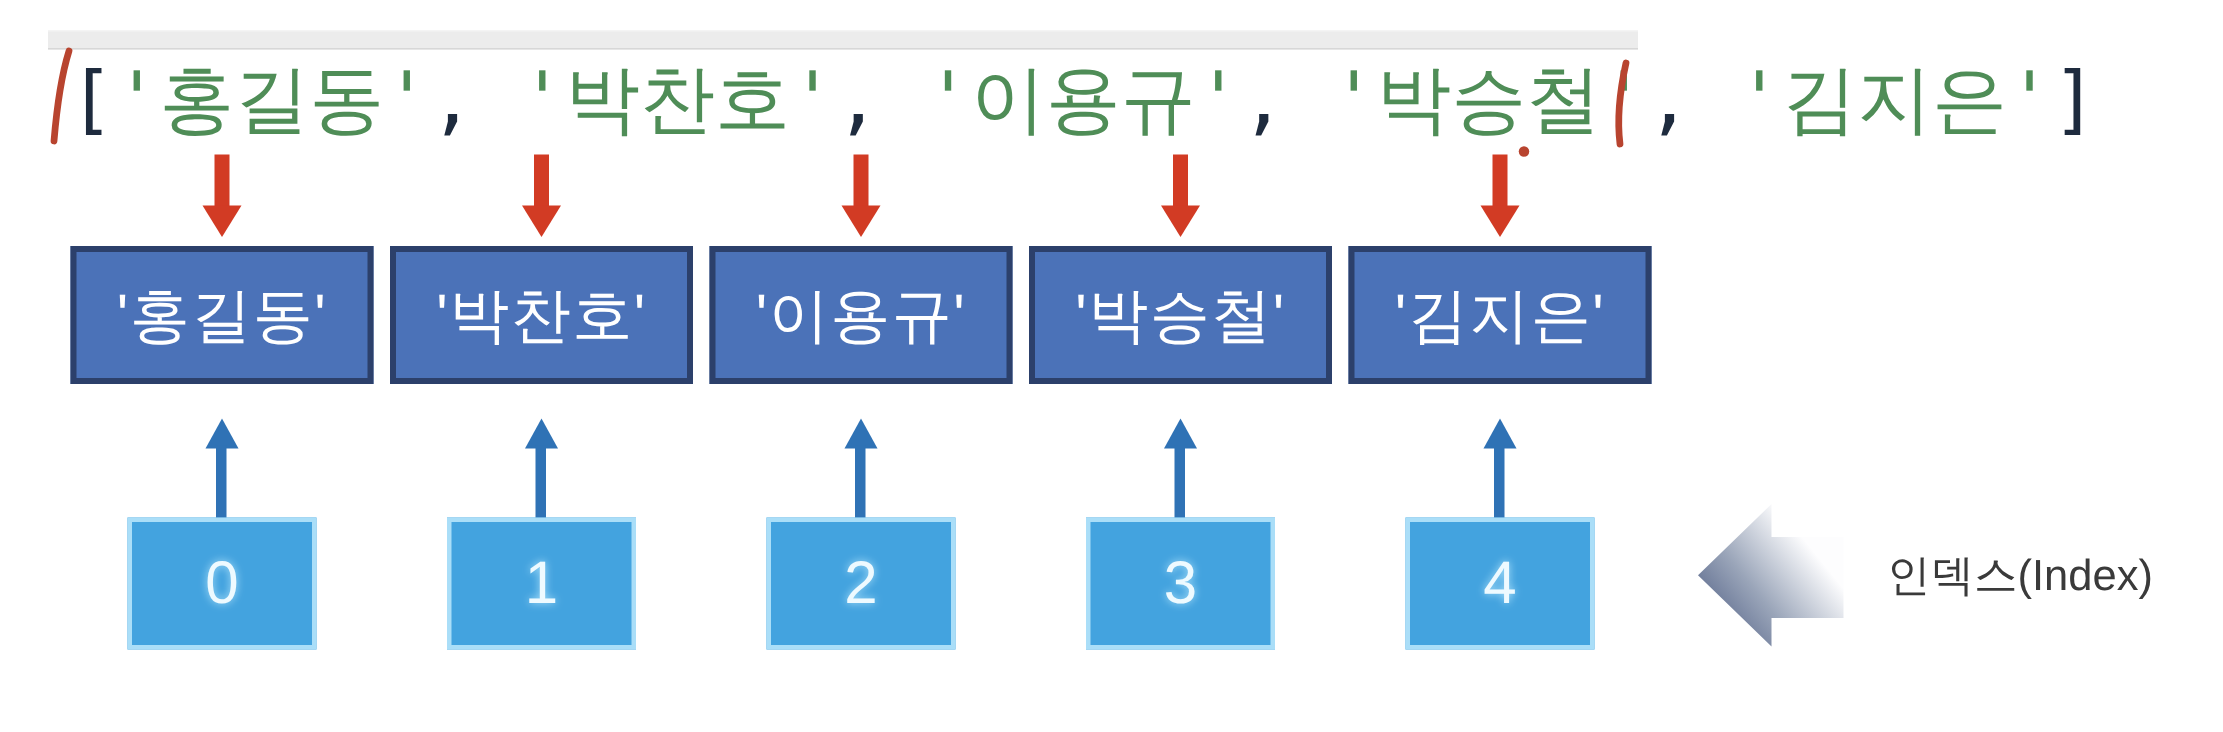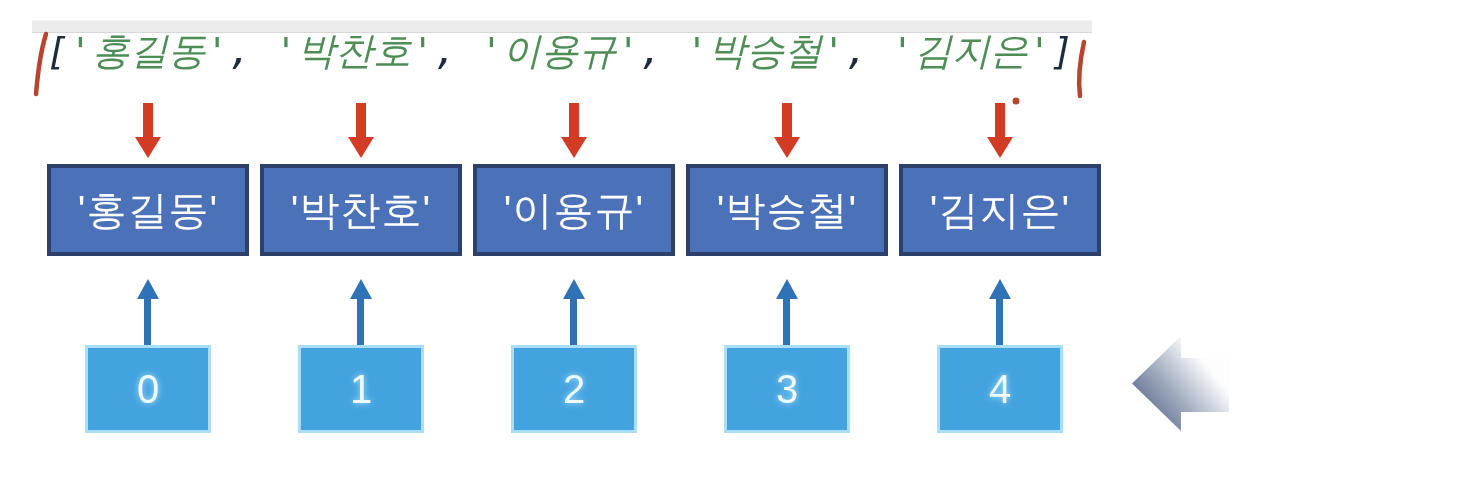--- a/index.html
+++ b/index.html
@@ -25,27 +25,26 @@
     height: 11px;
     background: var(--top-bar, #ececec);
     border-top: 1px solid #f4f4f4;
     border-bottom: 1px solid #d7d7d7;
   }
 
   
   .code-line {
     position: absolute;
     left: 46px;
-    top: 29px;
+    top: 44px;
     height: 44px;
     white-space: pre;
     font-family: "DejaVu Sans Mono", monospace;
-    font-size: 38px;
+    font-size: 50px;
     line-height: 44px;
-    font-style: italic;
   }
   .code-str   { color: var(--code-string, #4f8d57); }
   .code-punct { color: var(--code-punctuation, #1e2b3e); }
 
   
   .arrow-down { position: absolute; top: 103px; width: 26px; height: 55px; }
   .arrow-down .shaft {
     position: absolute; left: 8px; top: 0; width: 10px; height: 36px;
     background: var(--red-arrow, #d23b24);
   }
@@ -178,14 +177,15 @@
         <stop id="gp-stop3" offset="78%" stop-color="#fdfdfe"></stop>
         <stop id="gp-stop4" offset="100%" stop-color="#fdfdfe"></stop>
       </linearGradient>
     </defs>
     <path class="hand-stroke" d="M46,34 C41,50 38,70 36,94"></path>
     <path class="hand-stroke" d="M1084,42 C1080,60 1078,80 1080,96"></path>
     <circle class="hand-dot" cx="1016" cy="101" r="3.5"></circle>
     <polygon points="1132,383.5 1181,336 1181,358 1229,358 1229,412 1181,412 1181,431" fill="url(#grad-pointer)"></polygon>
   </svg>
 
+  <div class="index-label">인덱스(Index)</div>
 
 </div>
 
 </body></html>

